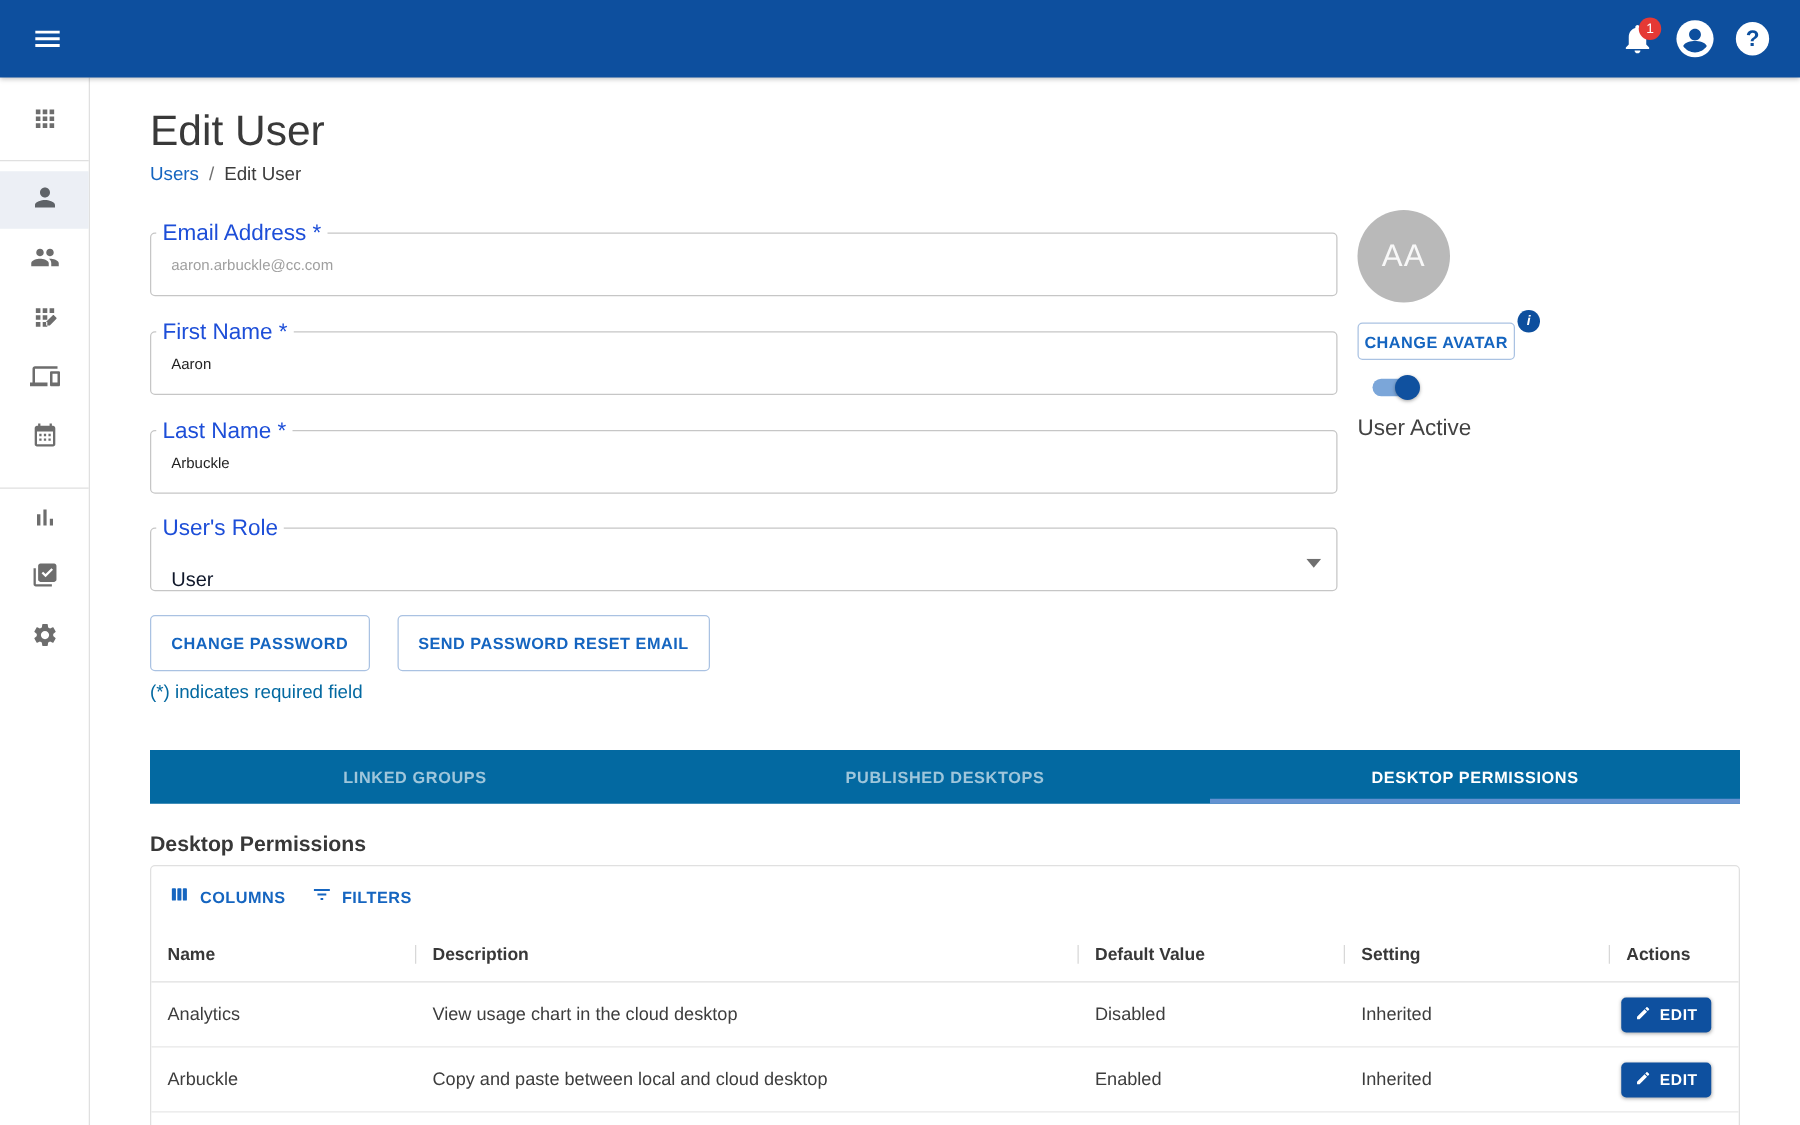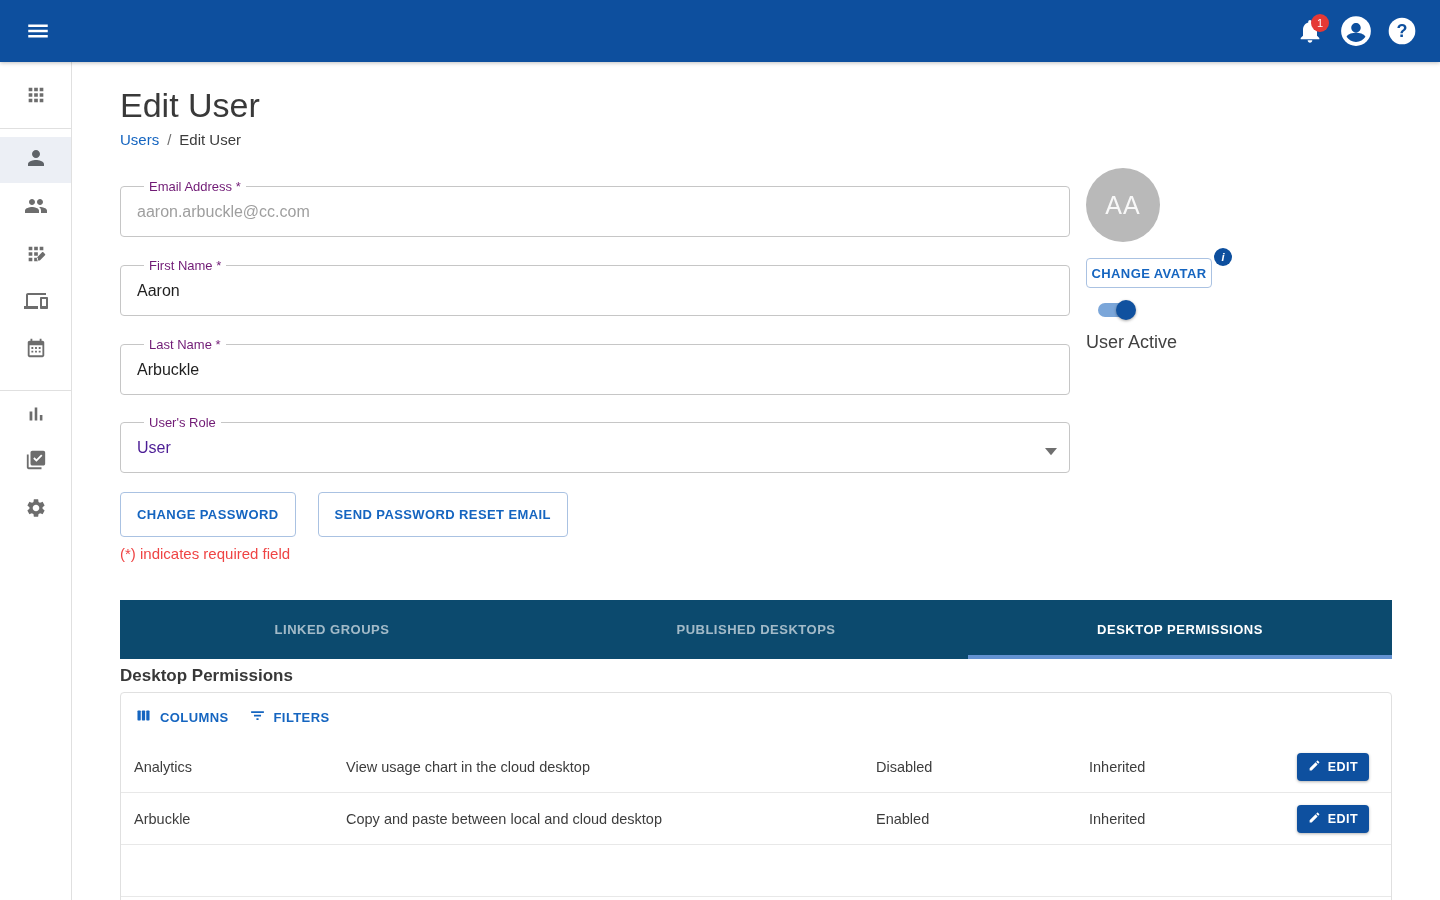--- a/index.html
+++ b/index.html
@@ -29,51 +29,51 @@
 
   
   .title { position:absolute; left:120px; top:86px; font-size:34px; font-weight:400; color:#393939; }
   .crumbs { position:absolute; left:120px; top:131px; font-size:15px; color:#6f6f6f; display:flex; gap:8px; }
   .crumbs .link { color:#1565c0; cursor:pointer; }
   .crumbs .current { color:#3c3c3c; }
 
   
   .field { position:absolute; left:120px; width:950px; height:51px; border:1px solid #c6c6c6;
     border-radius:4px; background:#fff; }
-  .field .flabel { position:absolute; top:-8px; left:23px; background:#fff; padding:0 5px;
-    font-size:13px; color:#701a75; line-height:15px; }
+  .field .flabel { position:absolute; top:-8px; left:4px; background:#fff; padding:0 5px;
+    font-size:18px; color:#1d4ed8; line-height:15px; }
   .field input { position:absolute; inset:0; border:none; outline:none; background:transparent;
-    padding:0 16px; font-size:16px; font-family:"Liberation Sans", sans-serif; color:#1f1f1f; width:100%; height:100%; }
+    padding:0 16px; font-size:12px; font-family:"Liberation Sans", sans-serif; color:#1f1f1f; width:100%; height:100%; }
   .field.disabled input { color:#9f9f9f; }
-  .field .selval { position:absolute; left:16px; top:16px; font-size:16px; color:#4c1d95; }
+  .field .selval { position:absolute; left:16px; top:33px; font-size:16px; color:#0f172a; }
   .field .arrow { position:absolute; right:12px; top:19px; color:#6f6f6f; }
 
   .btn-outline { border:1px solid #aac2e2; border-radius:4px; background:#fff; color:#1565c0;
     font-size:13px; font-weight:700; letter-spacing:.4px; font-family:"Liberation Sans", sans-serif;
     padding:0 16px; height:45px; cursor:pointer; }
   .pwd-row { position:absolute; left:120px; top:492px; display:flex; gap:22px; }
-  .req-note { position:absolute; left:120px; top:545px; font-size:15px; color:#ef4444; }
+  .req-note { position:absolute; left:120px; top:545px; font-size:15px; color:#0369a1; }
 
   
   .avatar-col { position:absolute; left:1086px; top:168px; width:220px; }
   .avatar { width:74px; height:74px; border-radius:50%; background:#b9b9b9; color:rgba(255,255,255,.9);
     display:flex; align-items:center; justify-content:center; font-size:25px; letter-spacing:1px; }
   .chg-avatar-wrap { position:relative; margin-top:16px; width:126px; }
   .chg-avatar { width:126px; height:30px; padding:0; }
   .info-badge { position:absolute; top:-10px; right:-20px; width:18px; height:18px; border-radius:50%;
     background:#0d4f9e; color:#fff; font-size:11px; font-weight:700; font-style:italic;
     display:flex; align-items:center; justify-content:center; cursor:pointer; }
   .switch { position:relative; margin:14px 0 0 12px; width:36px; height:16px; cursor:pointer; }
   .switch .track { position:absolute; inset:1px 0; border-radius:8px; background:#7ba6d9; }
   .switch .thumb { position:absolute; right:-2px; top:-2px; width:20px; height:20px; border-radius:50%;
     background:#10519f; box-shadow:0 1px 3px rgba(0,0,0,.35); }
   .active-label { margin-top:14px; font-size:18px; color:#424242; }
 
   
-  .tabs { position:absolute; left:120px; top:600px; width:1272px; height:59px; background:#0c4a6e;
+  .tabs { position:absolute; left:120px; top:600px; width:1272px; height:43px; background:#0369a1;
     display:flex; }
   .tab { flex:1; display:flex; align-items:center; justify-content:center; font-size:13px;
     font-weight:700; letter-spacing:.5px; color:rgba(255,255,255,.62); cursor:pointer; position:relative; }
   .tab.active { color:#fff; }
   .tab.active::after { content:""; position:absolute; left:0; right:0; bottom:0; height:4px; background:#6392d1; }
 
   
   .section-h { position:absolute; left:120px; top:666px; font-size:17px; font-weight:700; color:#383838; }
   .card { position:absolute; left:120px; top:692px; width:1272px; height:260px;
     border:1px solid #e0e0e0; border-radius:4px; background:#fff; overflow:hidden; }
@@ -272,20 +272,41 @@
       <button class="tool-btn">
         <span>
           <svg width="17" height="17" viewBox="0 0 24 24" fill="#1565c0">
               <path d="M3 6h18v2.3H3zM7 11h10v2.3H7zM10.5 16h3v2.3h-3z"></path>
             </svg>
         </span>
         <span>FILTERS</span>
       </button>
     </div>
 
+    <div class="grid-row thead">
+      <div class="th">
+          <span>Name</span>
+          <span class="sep"></span>
+        </div>
+      <div class="th">
+          <span>Description</span>
+          <span class="sep"></span>
+        </div>
+      <div class="th">
+          <span>Default Value</span>
+          <span class="sep"></span>
+        </div>
+      <div class="th">
+          <span>Setting</span>
+          <span class="sep"></span>
+        </div>
+      <div class="th">
+          <span>Actions</span>
+        </div>
+    </div>
 
     <div class="grid-row trow">
       <div class="td">Analytics</div>
       <div class="td">View usage chart in the cloud desktop</div>
       <div class="td">Disabled</div>
       <div class="td">Inherited</div>
       <div class="td" style="padding-left:0">
         <button class="edit-btn">
           <span><svg width="13" height="13" viewBox="0 0 24 24" fill="#fff">
                 <path d="M3 17.25V21h3.75L17.81 9.94l-3.75-3.75L3 17.25zM20.71 7.04c.39-.39.39-1.02 0-1.41l-2.34-2.34c-.39-.39-1.02-.39-1.41 0l-1.83 1.83 3.75 3.75 1.83-1.83z"></path>

